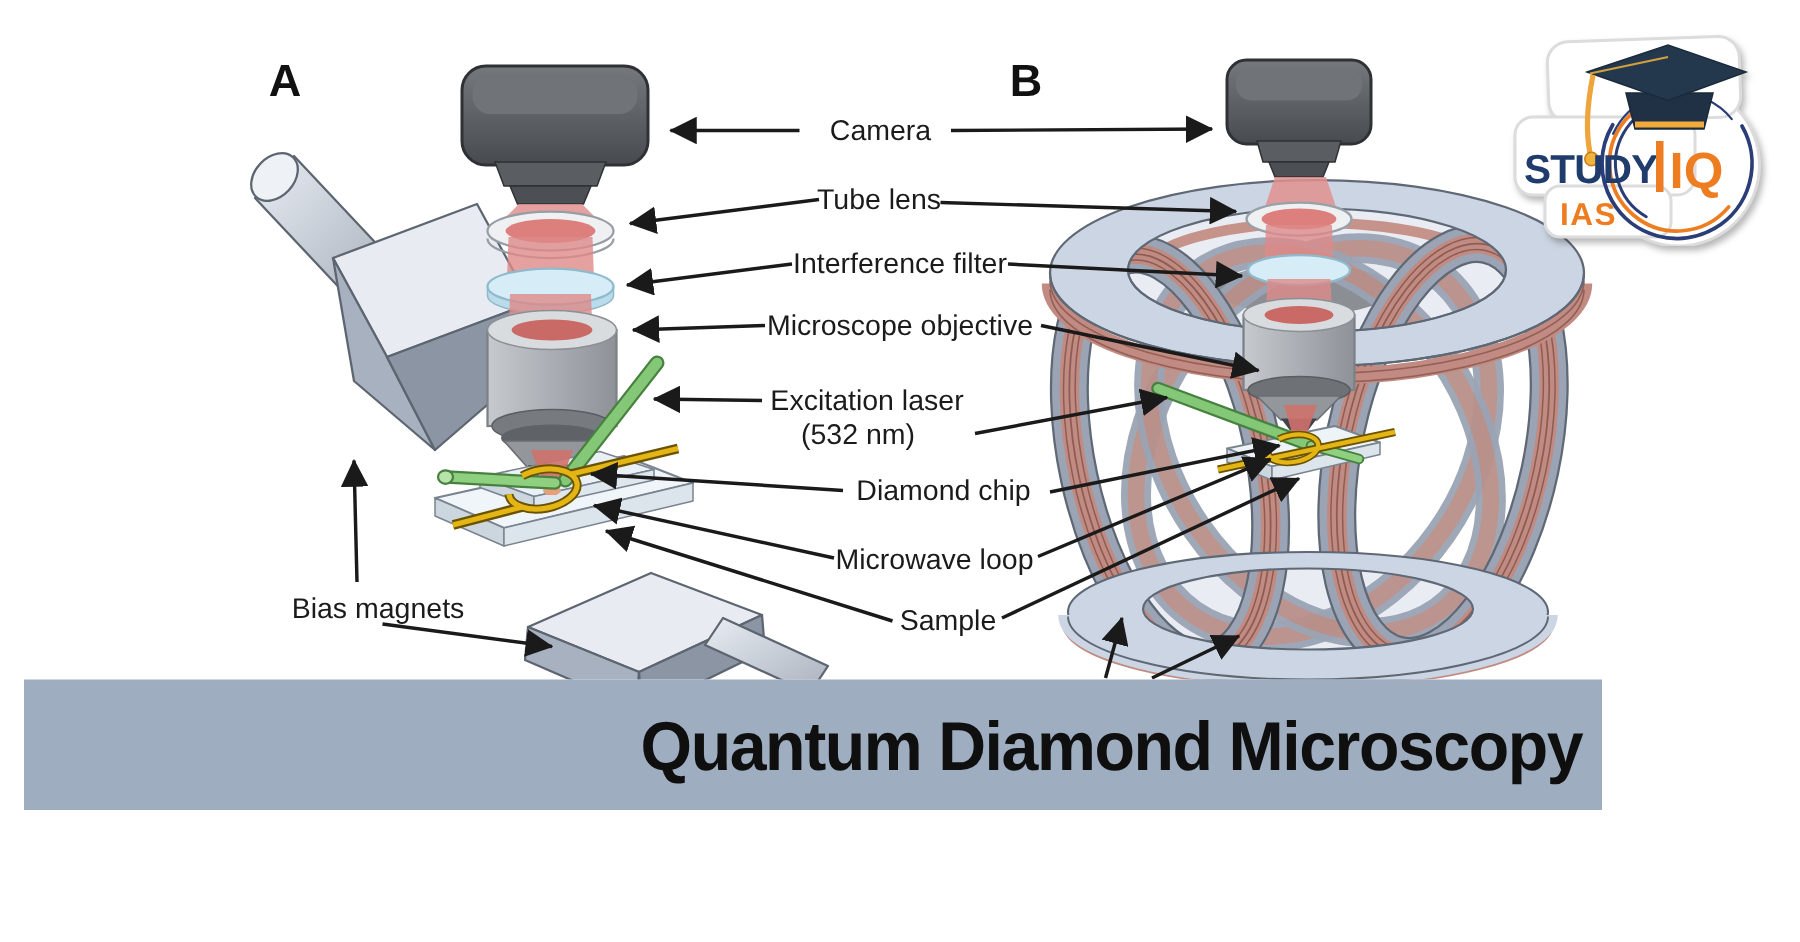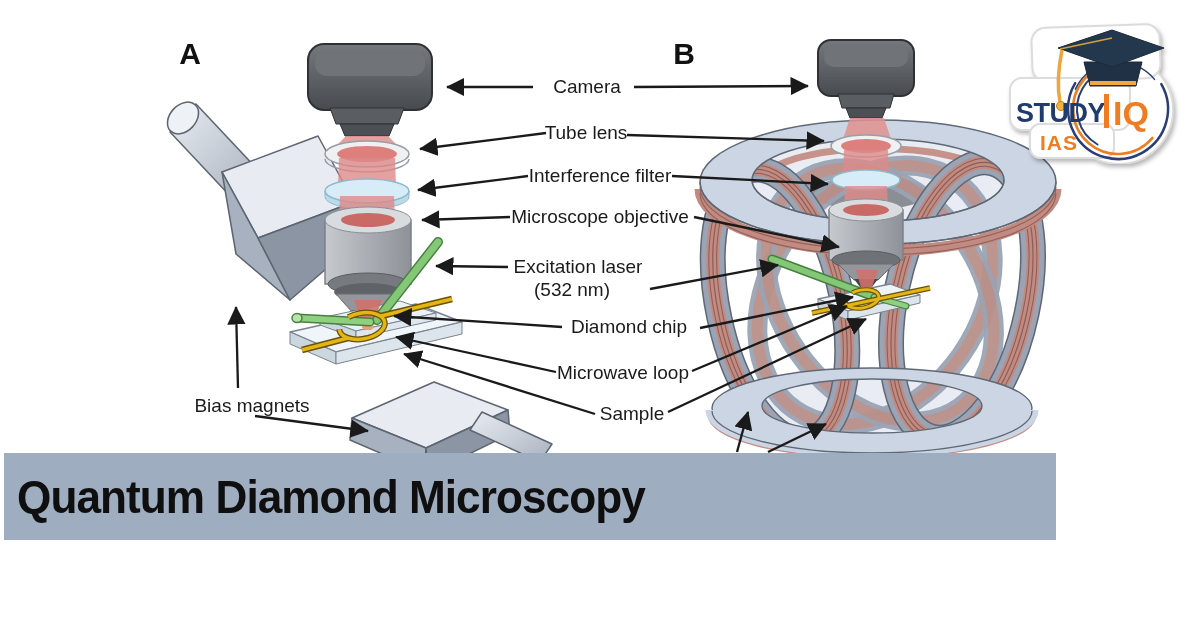--- a/index.html
+++ b/index.html
@@ -6,22 +6,22 @@
   body{
     width:1200px;height:628px;position:relative;background:#ffffff;
     overflow:hidden;font-family:"Liberation Sans",sans-serif;
   }
   .scene{position:absolute;left:0;top:0;}
   svg text{font-family:"Liberation Sans",sans-serif;}
   .callout{font-size:19px;fill:#1b1b1b;}
   .panel-letter{font-size:30px;font-weight:bold;fill:#111111;}
   .arrow{stroke:#1a1a1a;stroke-width:2.3;fill:none;}
   .banner{
-    position:absolute;left:4px;top:453px;width:1052px;height:87px;
-    background:#9fadc0;display:flex;align-items:center;justify-content:flex-start;
+    position:absolute;left:16px;top:453px;width:1052px;height:87px;
+    background:#9fadc0;display:flex;align-items:center;justify-content:flex-end;
   }
   .banner h1{
     margin:0;font-size:46px;font-weight:bold;color:#0f0f0f;
     letter-spacing:-1px;transform:scaleX(.96);white-space:nowrap;
   }
   .logo{position:absolute;left:1002px;top:12px;filter:drop-shadow(2px 3px 2px rgba(0,0,0,.28));}
 </style>
 </head>
 <body>
 

